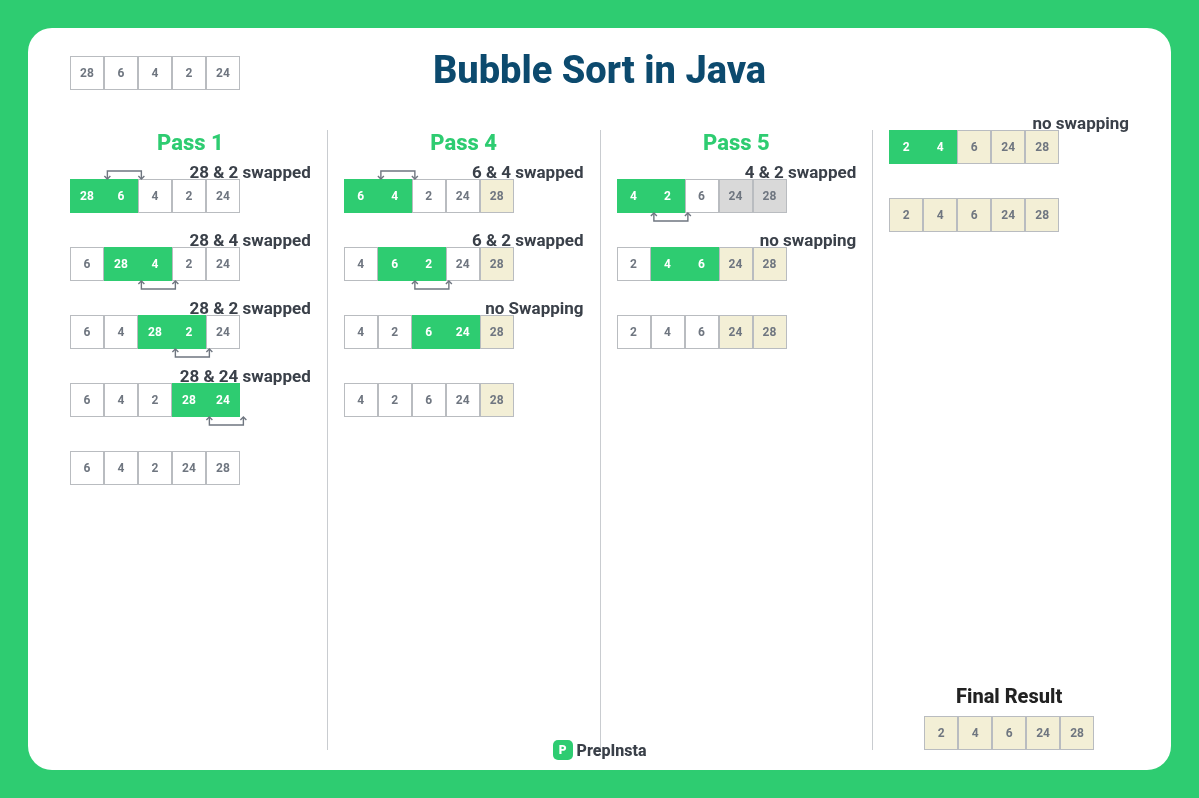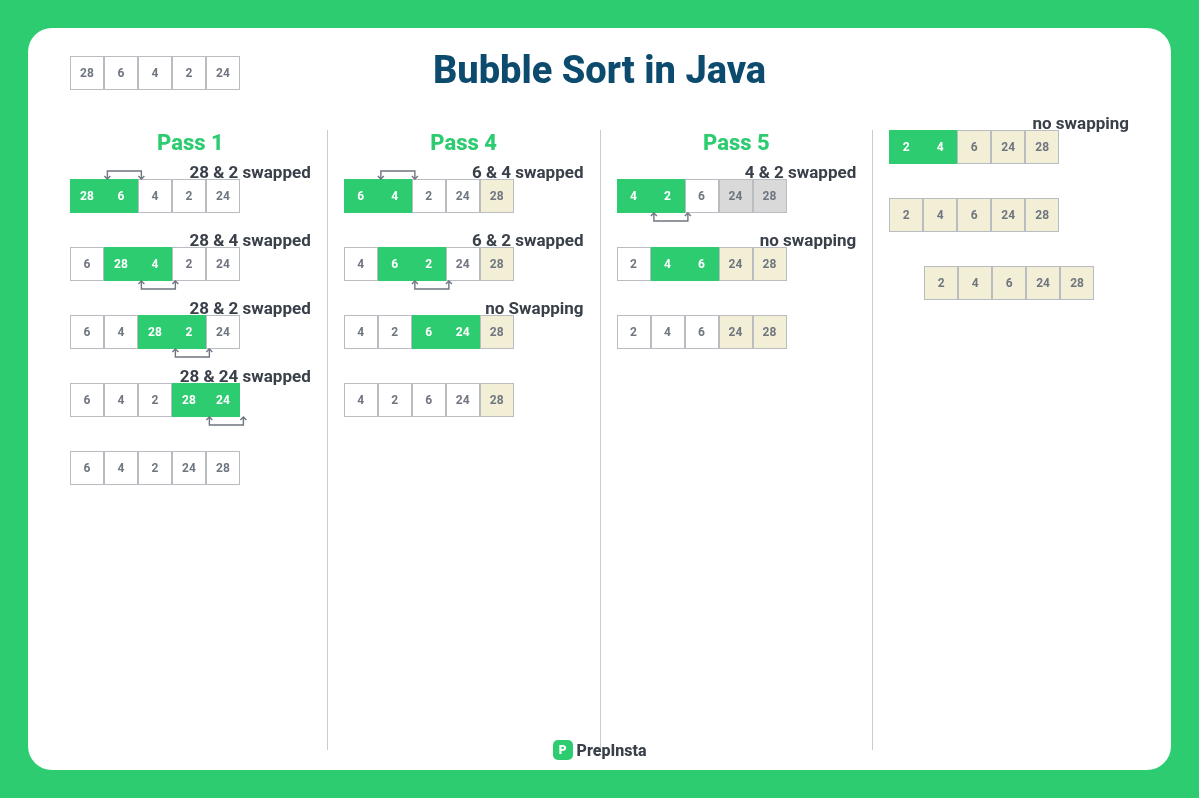--- a/index.html
+++ b/index.html
@@ -330,20 +330,21 @@
         </div>
         <div class="step">
           <div class="row">
             <div class="cell done">2</div>
             <div class="cell done">4</div>
             <div class="cell done">6</div>
             <div class="cell done">24</div>
             <div class="cell done">28</div>
           </div>
         </div>
+        <div class="final-title">Final Result</div>
         <div class="final-row">
           <div class="row">
             <div class="cell done">2</div>
             <div class="cell done">4</div>
             <div class="cell done">6</div>
             <div class="cell done">24</div>
             <div class="cell done">28</div>
           </div>
         </div>
       </div>

